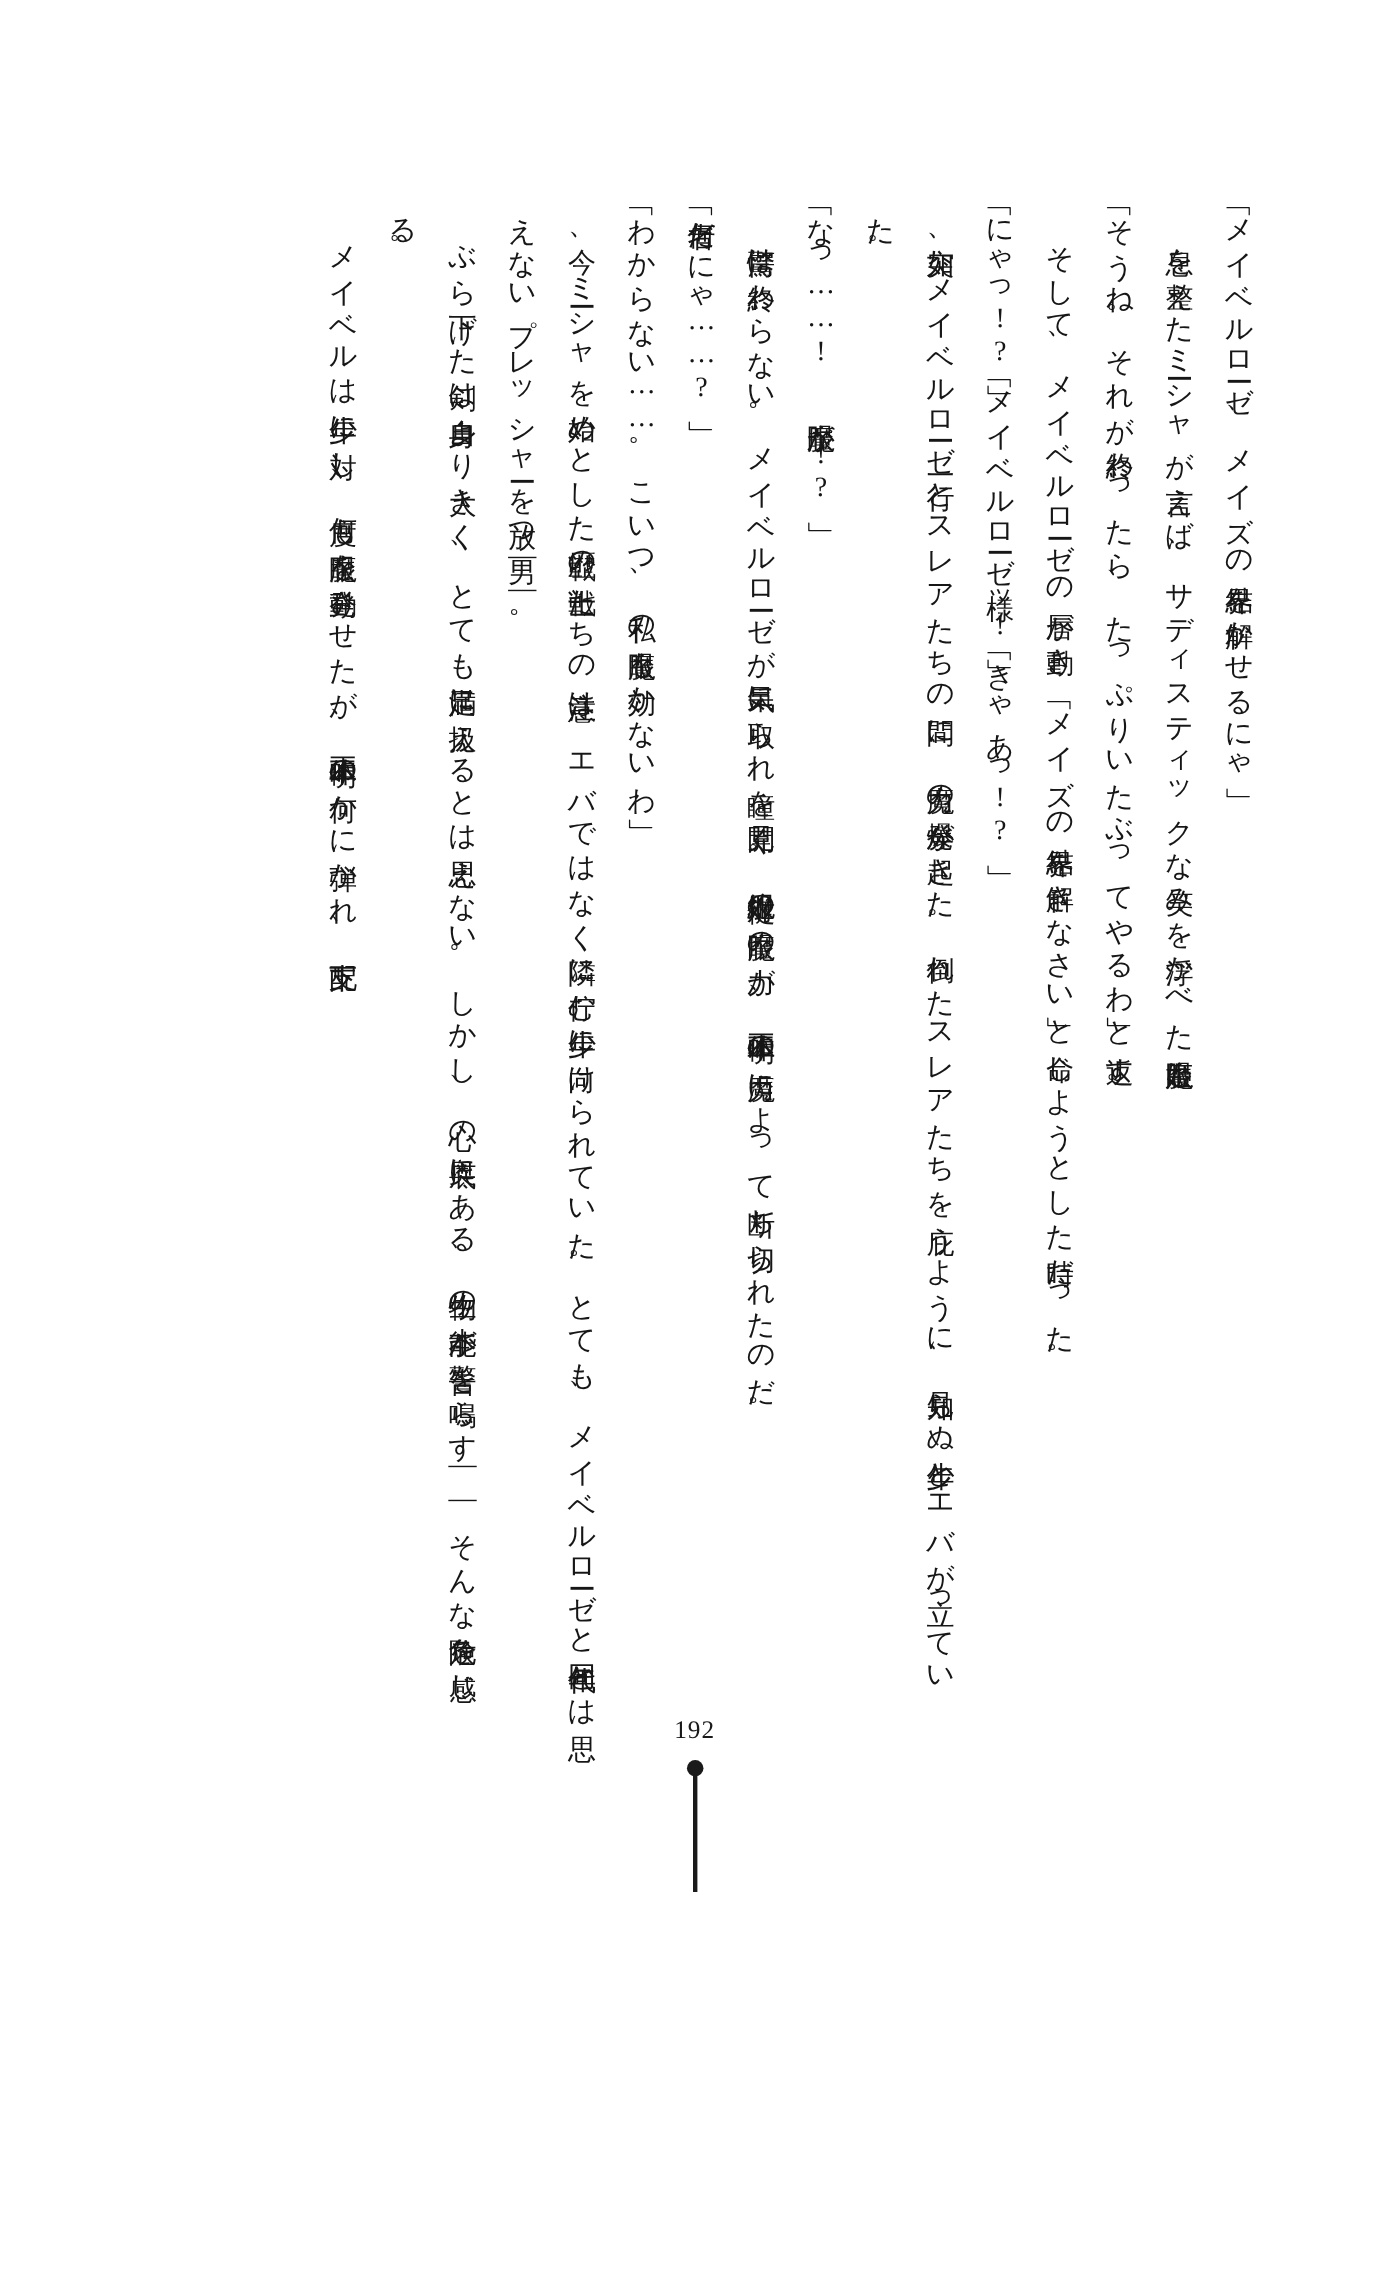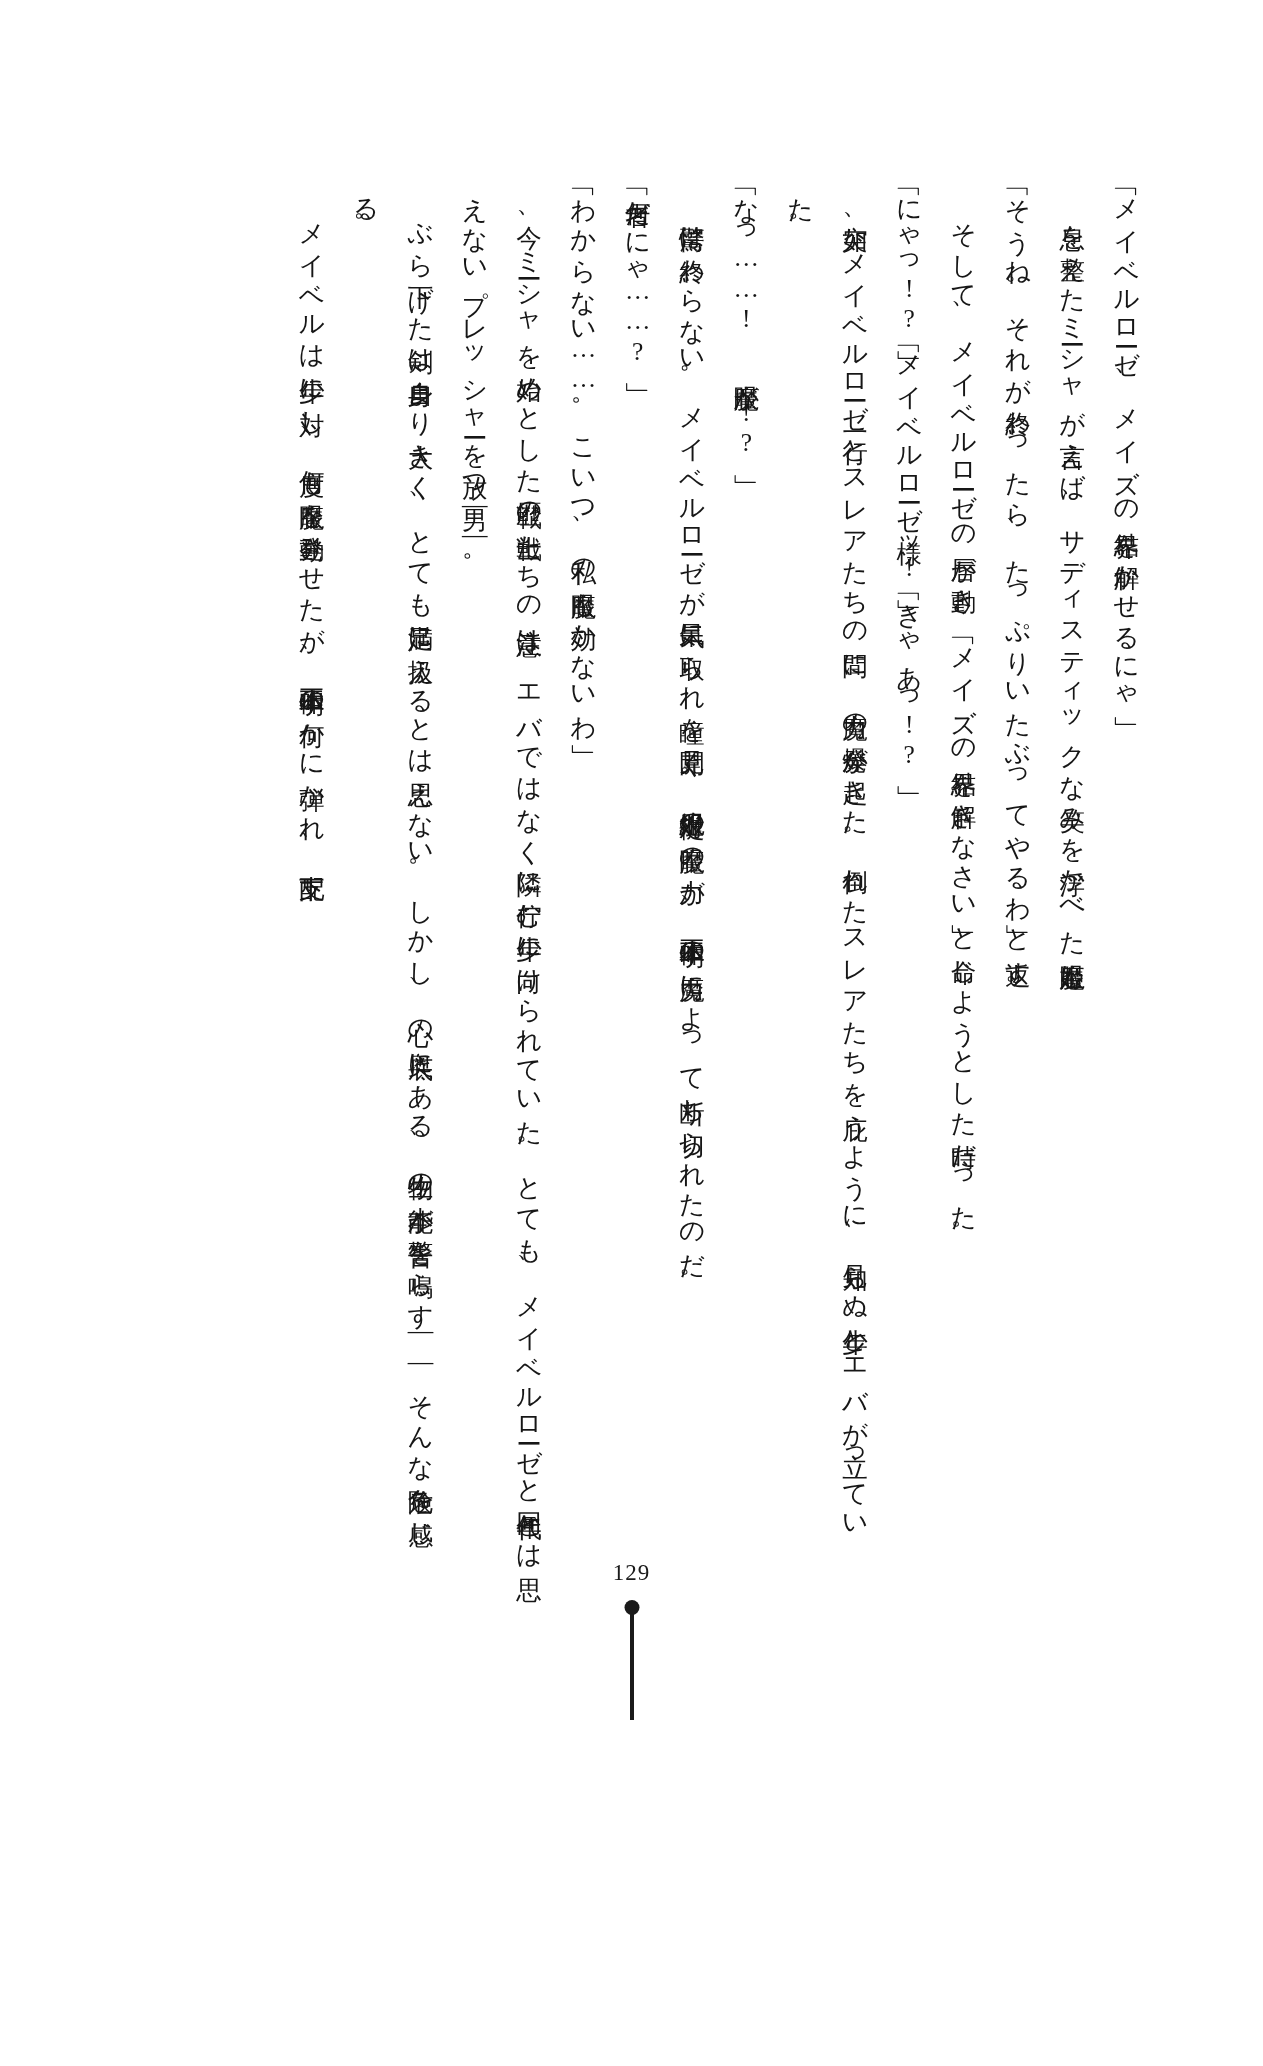--- a/index.html
+++ b/index.html
@@ -107,20 +107,20 @@
     <p class="indent">突如、メイベルローゼ一行とスレアたちの間に、魔力の爆発が起きた。倒れたスレアたちを庇うように、見知らぬ少年とエバが立っていた。</p>
     <p>「なっ……! 魔眼が!?」</p>
     <p class="indent">驚愕は終わらない。メイベルローゼが呆気に取られ瞳を見開く。絶対服従の魔眼の力が、正体不明の魔力によって断ち切られたのだ。</p>
     <p>「何者だにゃ……?」</p>
     <p>「わからない……。こいつ、私の魔眼も効かないわ」</p>
     <p class="indent">今、ミーシャを始めとした歴戦の戦士たちの注意は、エバではなく隣に佇む少年に向けられていた。とても、メイベルローゼと同年代とは思えないプレッシャーを放つ男——。</p>
     <p class="indent">ぶら下げた剣は自身より大きく、とても満足に扱えるとは思えない。しかし、心の奥底にある、生物の本能が警告を鳴らす——そんな危険を感じる。</p>
     <p class="indent">メイベルは少年に対し、何度も魔眼を発動させたが、正体不明の何かに弾かれ、支配下</p>
   </div>
 
-  <div id="page-number">129</div>
+  <div id="page-number">192</div>
 
   <div id="bottom-mark">
     <div class="dot"></div>
     <div class="stem"></div>
   </div>
 
 </div>
 
 </body></html>

